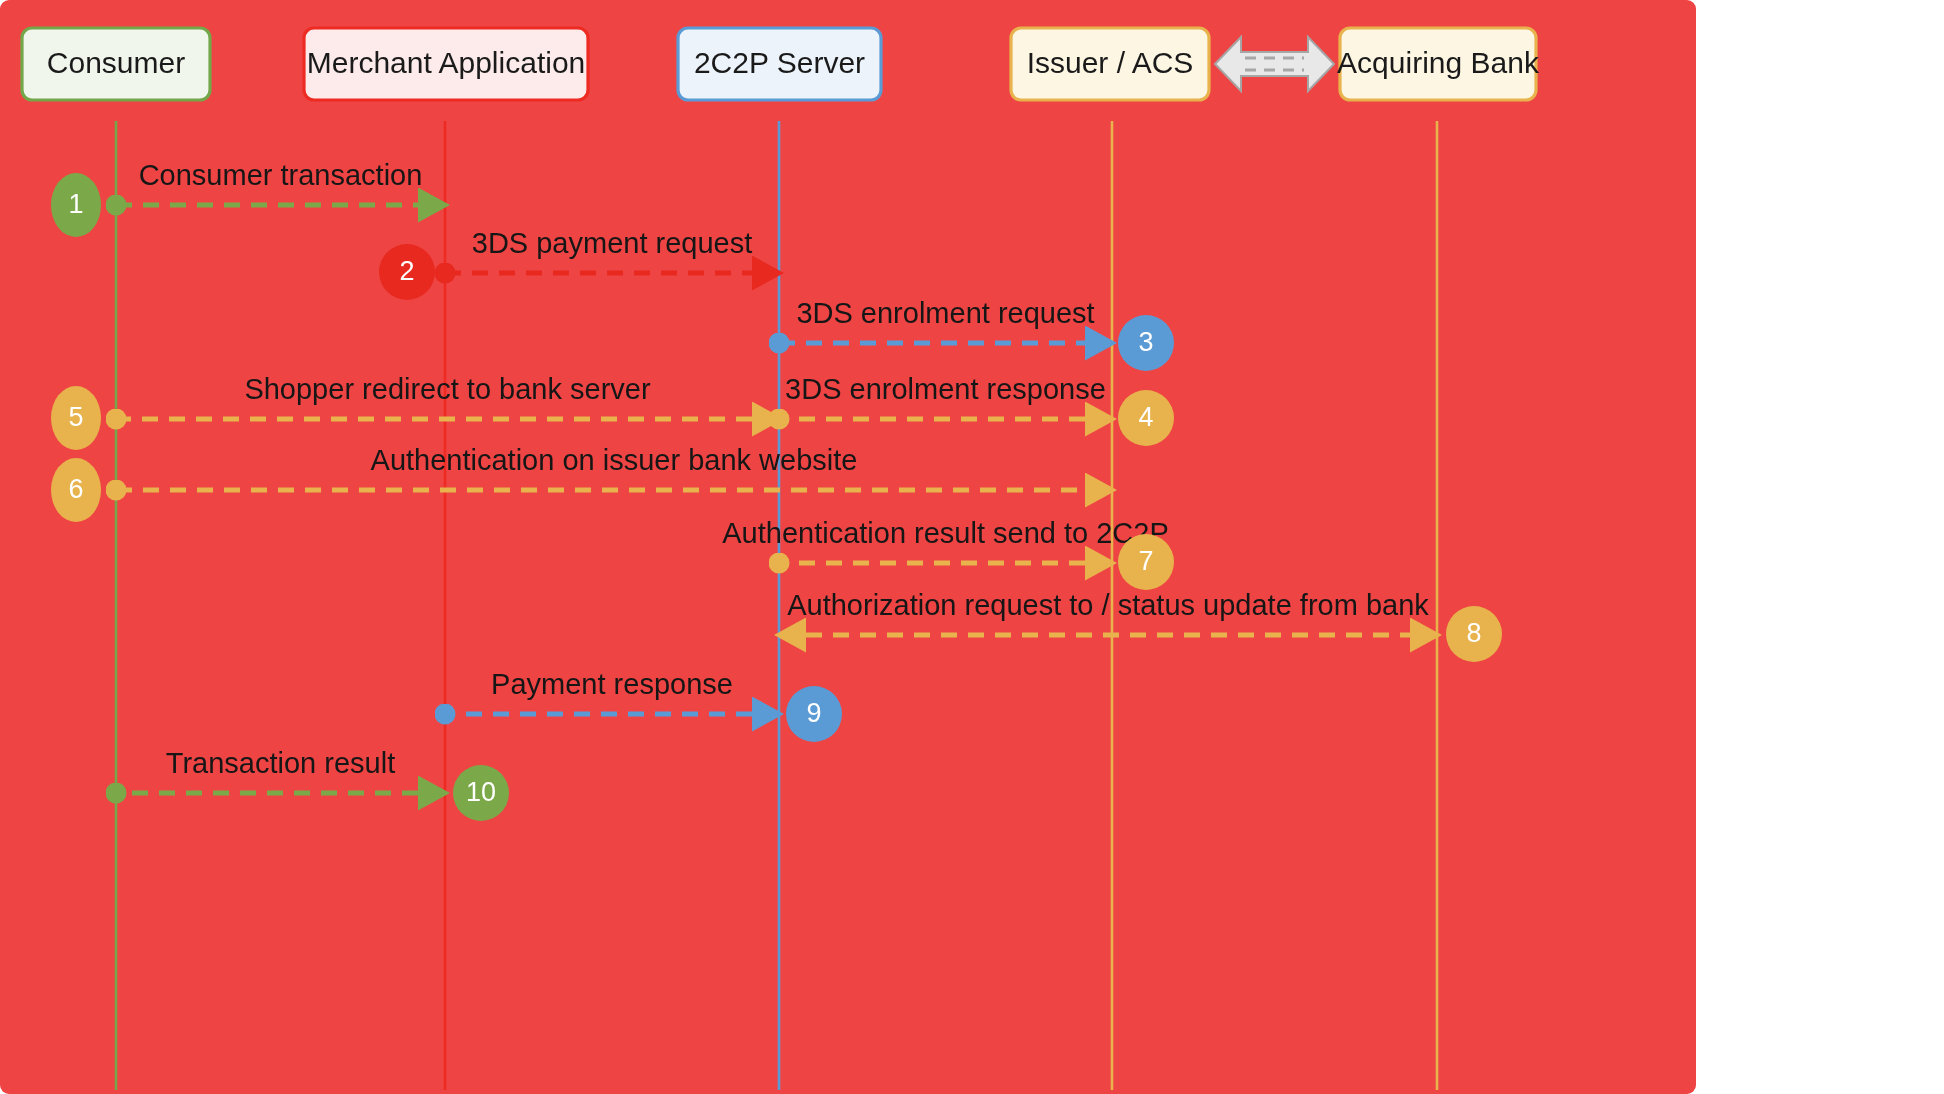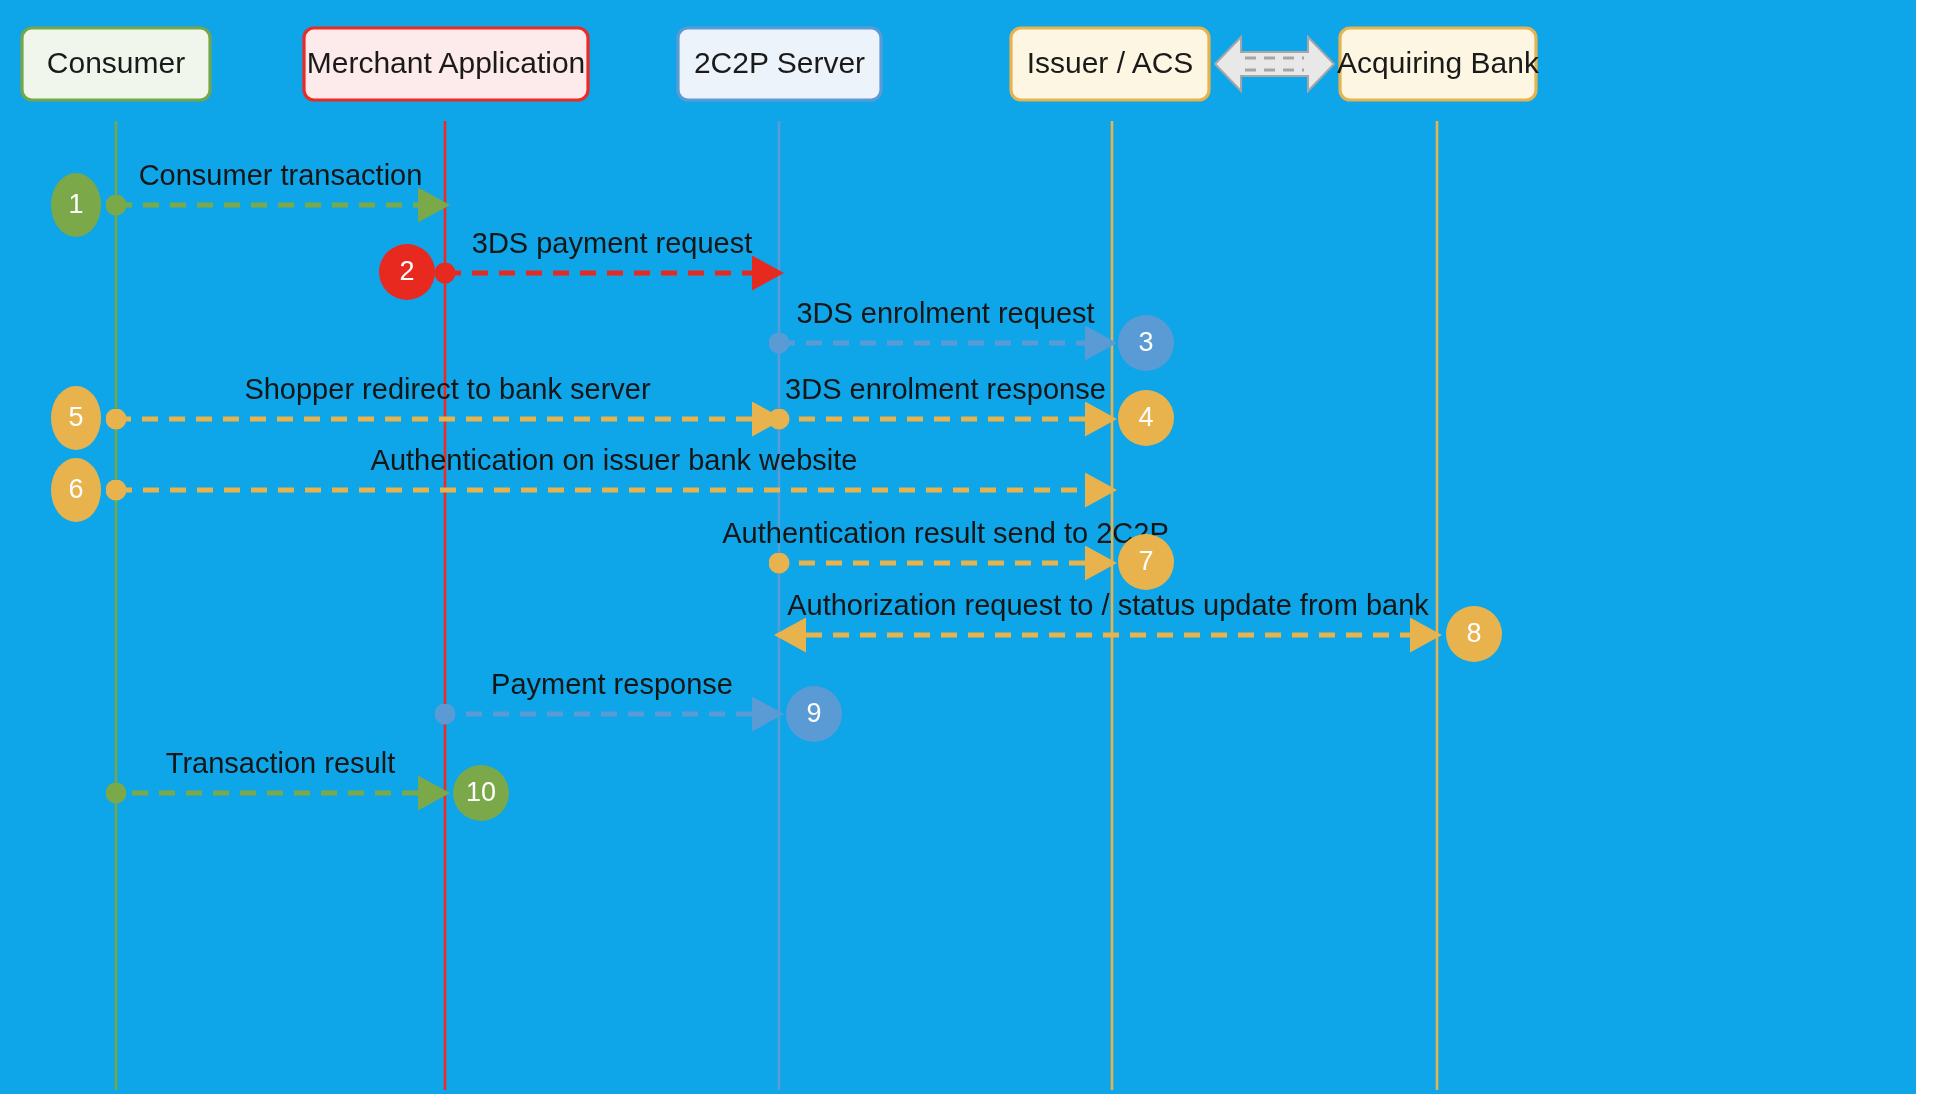--- a/index.html
+++ b/index.html
@@ -8,23 +8,24 @@
     background: #ffffff;
   }
   body {
     width: 1944px;
     height: 1094px;
     font-family: "Liberation Sans", sans-serif;
     overflow: hidden;
   }
   #diagram-root {
     position: relative;
-    width: 1916px;
+    width: 1696px;
     height: 1094px;
-    background: #0ea5e9;
+    background: #ef4444;
+    border-radius: 9px;
   }
   svg#seq-svg {
     display: block;
     width: 1944px;
     height: 1094px;
   }
   .actor-box-rect {
     stroke-width: 3.2px;
   }
   .actor-label {

